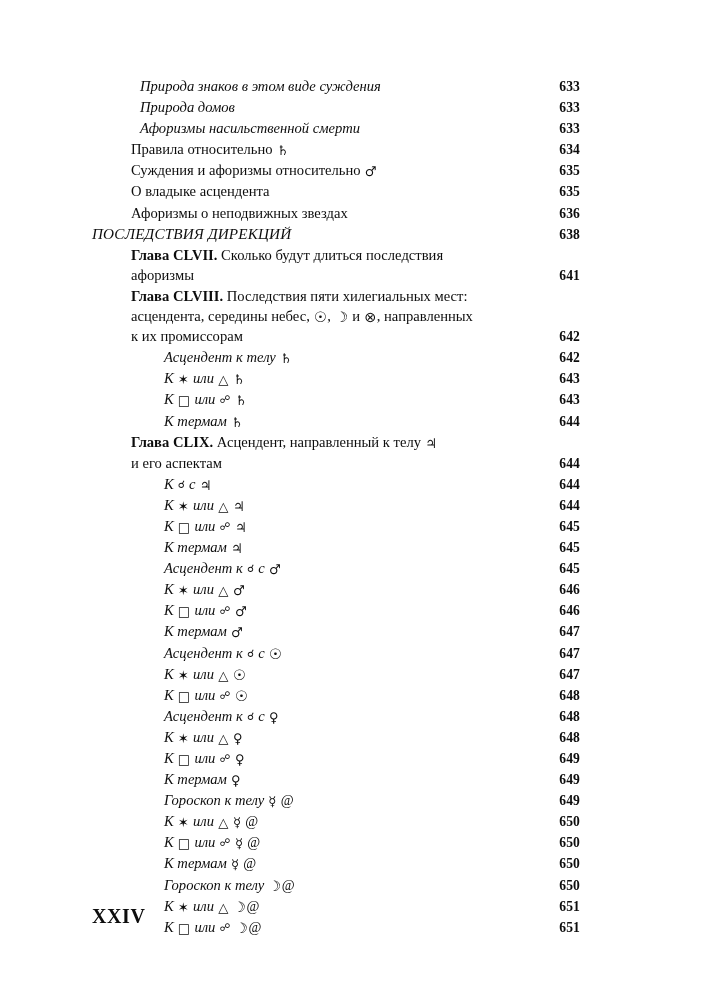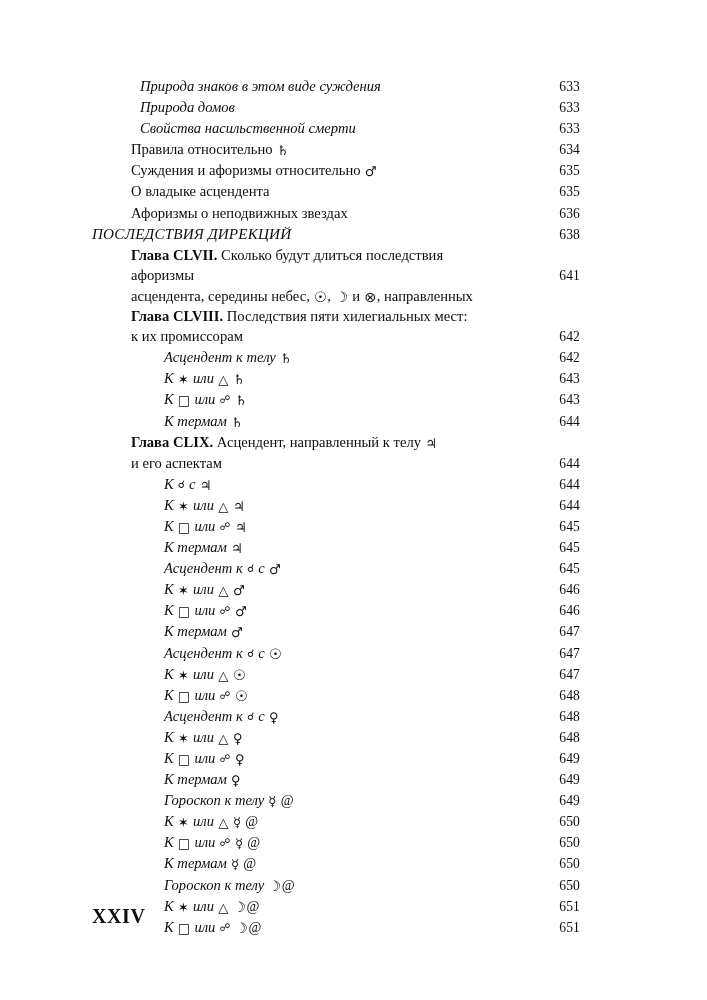--- a/index.html
+++ b/index.html
@@ -42,21 +42,21 @@
 
   .row .label {
     flex: 0 1 auto;
     min-width: 0;
   }
   .row .filler {
     flex: 1 1 auto;
   }
   .row .pg {
     flex: 0 0 auto;
-    font-weight: normal;
+    font-weight: bold;
     font-size: 13.6px;
     letter-spacing: 0.1px;
     text-align: right;
     width: 34px;
   }
   .row .pg.empty { visibility: hidden; }
 
   
   .lvl0 { padding-left: 0px; }
   .lvl1 { padding-left: 39px; }
@@ -115,21 +115,21 @@
         <span class="label">Природа знаков в этом виде суждения</span>
         <span class="filler"></span>
         <span class="pg">633</span>
       </div>
       <div class="row lvl2 italic">
         <span class="label">Природа домов</span>
         <span class="filler"></span>
         <span class="pg">633</span>
       </div>
       <div class="row lvl2 italic">
-        <span class="label">Свойства насильственной смерти</span>
+        <span class="label">Афоризмы насильственной смерти</span>
         <span class="filler"></span>
         <span class="pg">633</span>
       </div>
       <div class="row lvl1">
         <span class="label">Правила относительно <span class="sym">♄</span></span>
         <span class="filler"></span>
         <span class="pg">634</span>
       </div>
       <div class="row lvl1">
         <span class="label">Суждения и афоризмы относительно <span class="sym">♂</span></span>
@@ -155,75 +155,75 @@
         <span class="label"><span class="chaphead">Глава CLVII.</span> Сколько будут длиться последствия</span>
         <span class="filler"></span>
         <span class="pg empty"></span>
       </div>
       <div class="row lvl1">
         <span class="label">афоризмы</span>
         <span class="filler"></span>
         <span class="pg">641</span>
       </div>
       <div class="row lvl1">
+        <span class="label"><span class="chaphead">Глава CLVIII.</span> Последствия пяти хилегиальных мест:</span>
+        <span class="filler"></span>
+        <span class="pg empty"></span>
+      </div>
+      <div class="row lvl1">
         <span class="label">асцендента, середины небес, <span class="sym big">☉</span>, <span class="sym big">☽</span> и <span class="sym big">⊗</span>, направленных</span>
         <span class="filler"></span>
         <span class="pg empty"></span>
       </div>
       <div class="row lvl1">
-        <span class="label"><span class="chaphead">Глава CLVIII.</span> Последствия пяти хилегиальных мест:</span>
+        <span class="label">к их промиссорам</span>
+        <span class="filler"></span>
+        <span class="pg">642</span>
+      </div>
+      <div class="row lvl3 italic">
+        <span class="label">Асцендент к телу <span class="sym">♄</span></span>
+        <span class="filler"></span>
+        <span class="pg">642</span>
+      </div>
+      <div class="row lvl3 italic">
+        <span class="label">К <span class="sym">✶</span> или <span class="sym">△</span> <span class="sym">♄</span></span>
+        <span class="filler"></span>
+        <span class="pg">643</span>
+      </div>
+      <div class="row lvl3 italic">
+        <span class="label">К <span class="sym">□</span> или <span class="sym sm">☍</span> <span class="sym">♄</span></span>
+        <span class="filler"></span>
+        <span class="pg">643</span>
+      </div>
+      <div class="row lvl3 italic">
+        <span class="label">К термам <span class="sym">♄</span></span>
+        <span class="filler"></span>
+        <span class="pg">644</span>
+      </div>
+      <div class="row lvl1">
+        <span class="label"><span class="chaphead">Глава CLIX.</span> Асцендент, направленный к телу <span class="sym">♃</span></span>
         <span class="filler"></span>
         <span class="pg empty"></span>
       </div>
       <div class="row lvl1">
-        <span class="label">к их промиссорам</span>
-        <span class="filler"></span>
-        <span class="pg">642</span>
-      </div>
-      <div class="row lvl3 italic">
-        <span class="label">Асцендент к телу <span class="sym">♄</span></span>
-        <span class="filler"></span>
-        <span class="pg">642</span>
-      </div>
-      <div class="row lvl3 italic">
-        <span class="label">К <span class="sym">✶</span> или <span class="sym">△</span> <span class="sym">♄</span></span>
-        <span class="filler"></span>
-        <span class="pg">643</span>
-      </div>
-      <div class="row lvl3 italic">
-        <span class="label">К <span class="sym">□</span> или <span class="sym sm">☍</span> <span class="sym">♄</span></span>
-        <span class="filler"></span>
-        <span class="pg">643</span>
-      </div>
-      <div class="row lvl3 italic">
-        <span class="label">К термам <span class="sym">♄</span></span>
+        <span class="label">и его аспектам</span>
         <span class="filler"></span>
         <span class="pg">644</span>
       </div>
-      <div class="row lvl1">
-        <span class="label"><span class="chaphead">Глава CLIX.</span> Асцендент, направленный к телу <span class="sym">♃</span></span>
-        <span class="filler"></span>
-        <span class="pg empty"></span>
-      </div>
-      <div class="row lvl1">
-        <span class="label">и его аспектам</span>
+      <div class="row lvl3 italic">
+        <span class="label">К <span class="sym sm">☌</span> с <span class="sym">♃</span></span>
         <span class="filler"></span>
         <span class="pg">644</span>
       </div>
       <div class="row lvl3 italic">
-        <span class="label">К <span class="sym sm">☌</span> с <span class="sym">♃</span></span>
+        <span class="label">К <span class="sym">✶</span> или <span class="sym">△</span> <span class="sym">♃</span></span>
         <span class="filler"></span>
         <span class="pg">644</span>
       </div>
       <div class="row lvl3 italic">
-        <span class="label">К <span class="sym">✶</span> или <span class="sym">△</span> <span class="sym">♃</span></span>
-        <span class="filler"></span>
-        <span class="pg">644</span>
-      </div>
-      <div class="row lvl3 italic">
         <span class="label">К <span class="sym">□</span> или <span class="sym sm">☍</span> <span class="sym">♃</span></span>
         <span class="filler"></span>
         <span class="pg">645</span>
       </div>
       <div class="row lvl3 italic">
         <span class="label">К термам <span class="sym">♃</span></span>
         <span class="filler"></span>
         <span class="pg">645</span>
       </div>
       <div class="row lvl3 italic">

